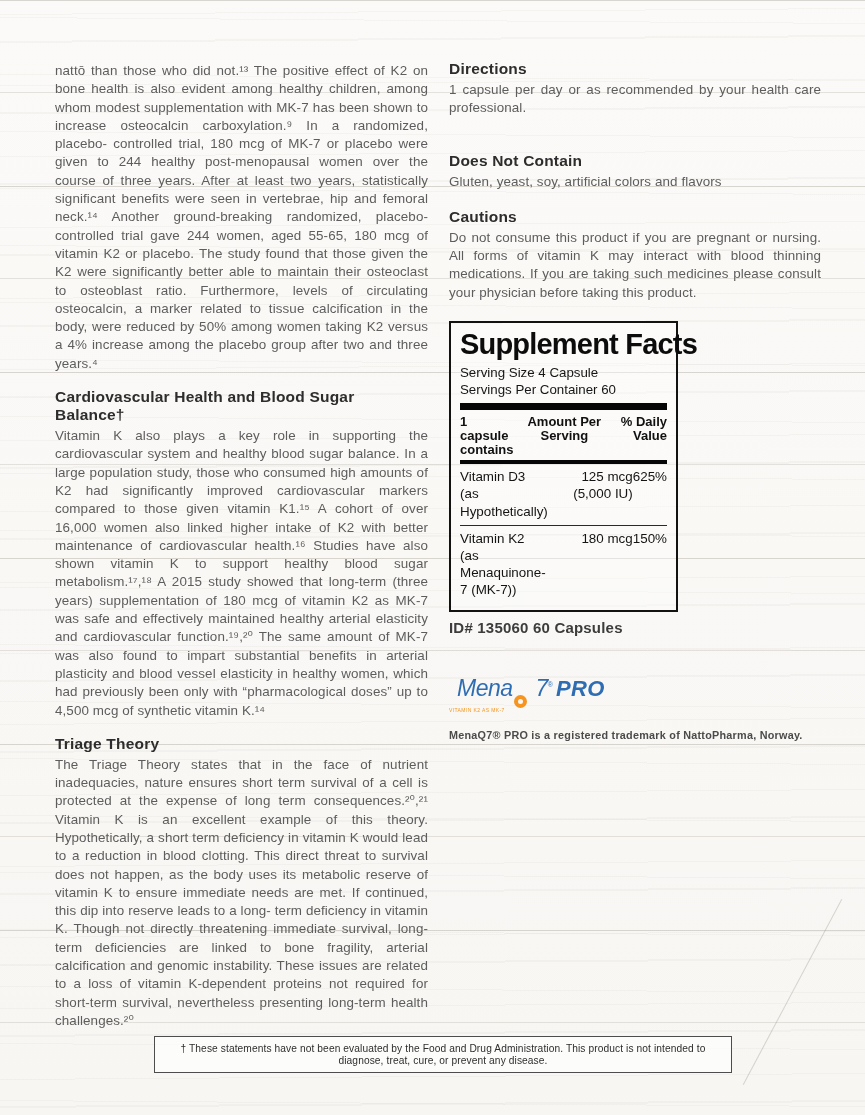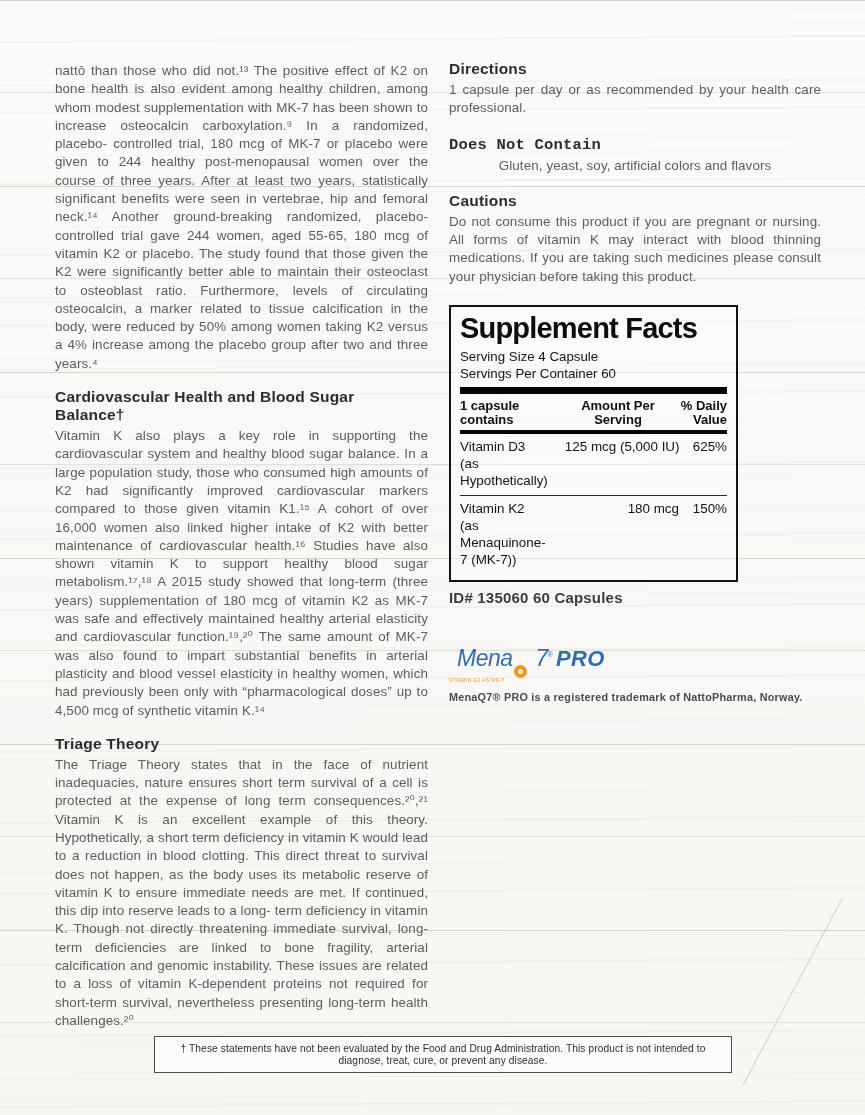--- a/index.html
+++ b/index.html
@@ -51,21 +51,21 @@
     font-size:15.5px;
     font-weight:bold;
     letter-spacing:0.2px;
     margin:15px 0 3px;
   }
   .sec-h.first { margin-top:0; }
   .col-right .body-p { margin-bottom:0; }
 
   
   .sf-box {
-    width:289px;
+    width:229px;
     border:2px solid #121212;
     padding:5px 9px 7px;
     margin-top:19px;
     color:#121212;
     background:rgba(255,255,255,0.35);
   }
   .sf-title {
     font-size:29px;
     font-weight:bold;
     letter-spacing:-0.8px;
@@ -115,21 +115,21 @@
   }
   .logo-reg { font-size:7px; color:#2f6db3; transform:translateY(-9px); display:inline-block; }
   .logo-pro {
     font-style:italic; font-weight:bold; font-size:22px; line-height:1;
     color:#2f6db3; margin-left:3px; letter-spacing:0.3px;
   }
   .logo-tagline {
     font-size:5px; color:#f7941e; letter-spacing:0.4px; margin-top:2px;
   }
   .tm-line {
-    margin-top:8px;
+    margin-top:16px;
     font-size:10.8px; font-weight:bold;
     color:#4b4b4b; letter-spacing:0.25px;
   }
 
   
   .footer-box {
     position:absolute; left:154px; top:1036px; width:578px;
     border:1.5px solid #4d4d4d;
     background:rgba(255,255,255,0.65);
     padding:6px 10px;
@@ -151,22 +151,22 @@
     <p class="body-p">Vitamin K also plays a key role in supporting the cardiovascular system and healthy blood sugar balance. In a large population study, those who consumed high amounts of K2 had significantly improved cardiovascular markers compared to those given vitamin K1.¹⁵ A cohort of over 16,000 women also linked higher intake of K2 with better maintenance of cardiovascular health.¹⁶ Studies have also shown vitamin K to support healthy blood sugar metabolism.¹⁷,¹⁸ A 2015 study showed that long-term (three years) supplementation of 180 mcg of vitamin K2 as MK-7 was safe and effectively maintained healthy arterial elasticity and cardiovascular function.¹⁹,²⁰ The same amount of MK-7 was also found to impart substantial benefits in arterial plasticity and blood vessel elasticity in healthy women, which had previously been only with “pharmacological doses” up to 4,500 mcg of synthetic vitamin K.¹⁴</p>
 
     <div class="sec-h">Triage Theory</div>
     <p class="body-p">The Triage Theory states that in the face of nutrient inadequacies, nature ensures short term survival of a cell is protected at the expense of long term consequences.²⁰,²¹ Vitamin K is an excellent example of this theory. Hypothetically, a short term deficiency in vitamin K would lead to a reduction in blood clotting. This direct threat to survival does not happen, as the body uses its metabolic reserve of vitamin K to ensure immediate needs are met. If continued, this dip into reserve leads to a long- term deficiency in vitamin K. Though not directly threatening immediate survival, long-term deficiencies are linked to bone fragility, arterial calcification and genomic instability. These issues are related to a loss of vitamin K-dependent proteins not required for short-term survival, nevertheless presenting long-term health challenges.²⁰</p>
   </div>
 
   <div class="col-right">
     <div class="sec-h first">Directions</div>
     <p class="body-p">1 capsule per day or as recommended by your health care professional.</p>
 
-    <div class="sec-h" style="margin-top:18px;font-family:Liberation Mono, monospace;">Does Not Contain</div>
-    <p class="body-p" style="text-align:center;">Gluten, yeast, soy, artificial colors and flavors</p>
+    <div class="sec-h" style="margin-top:34px;">Does Not Contain</div>
+    <p class="body-p" style="text-align:left;">Gluten, yeast, soy, artificial colors and flavors</p>
 
     <div class="sec-h" style="margin-top:17px;">Cautions</div>
     <p class="body-p">Do not consume this product if you are pregnant or nursing. All forms of vitamin K may interact with blood thinning medications. If you are taking such medicines please consult your physician before taking this product.</p>
 
     <div class="sf-box">
       <div class="sf-title">Supplement Facts</div>
       <div class="sf-serving">
         <div>Serving Size 4 Capsule</div>
         <div>Servings Per Container 60</div>
       </div>

